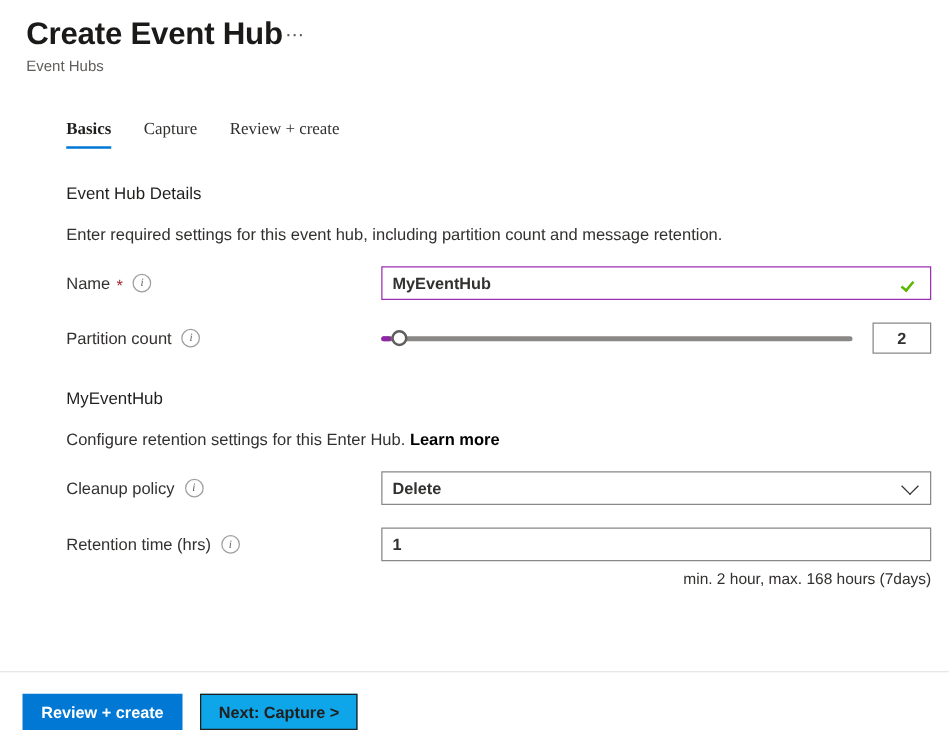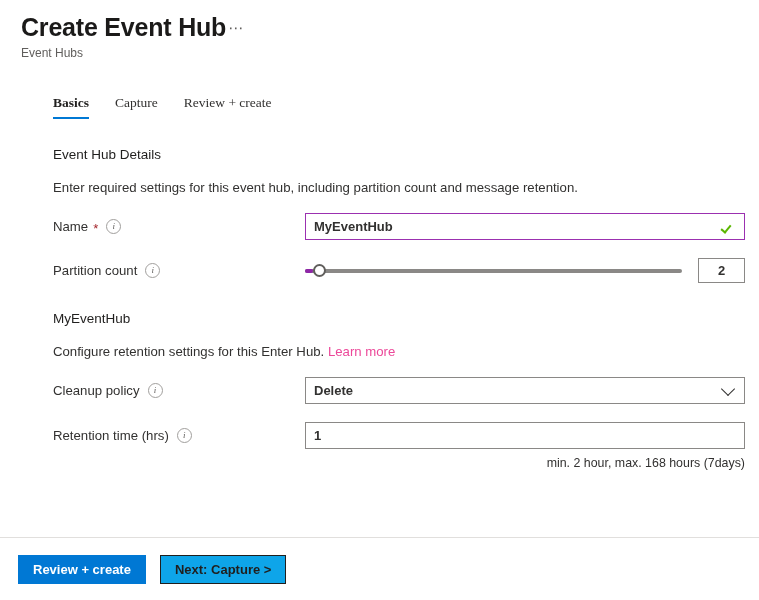--- a/index.html
+++ b/index.html
@@ -84,23 +84,24 @@
     font-weight: normal;
     color: #201f1e;
     margin-top: 28px;
   }
   .section-desc {
     font-size: 13.2px;
     color: #323130;
     margin-top: 18px;
   }
   .link {
-    color: #ec4899;
+    color: #000000;
     text-decoration: none;
     cursor: pointer;
+    font-weight: bold;
   }
 
   .field-row {
     display: flex;
     align-items: center;
     margin-top: 18px;
   }
   .field-label {
     width: 252px;
     flex: 0 0 252px;

